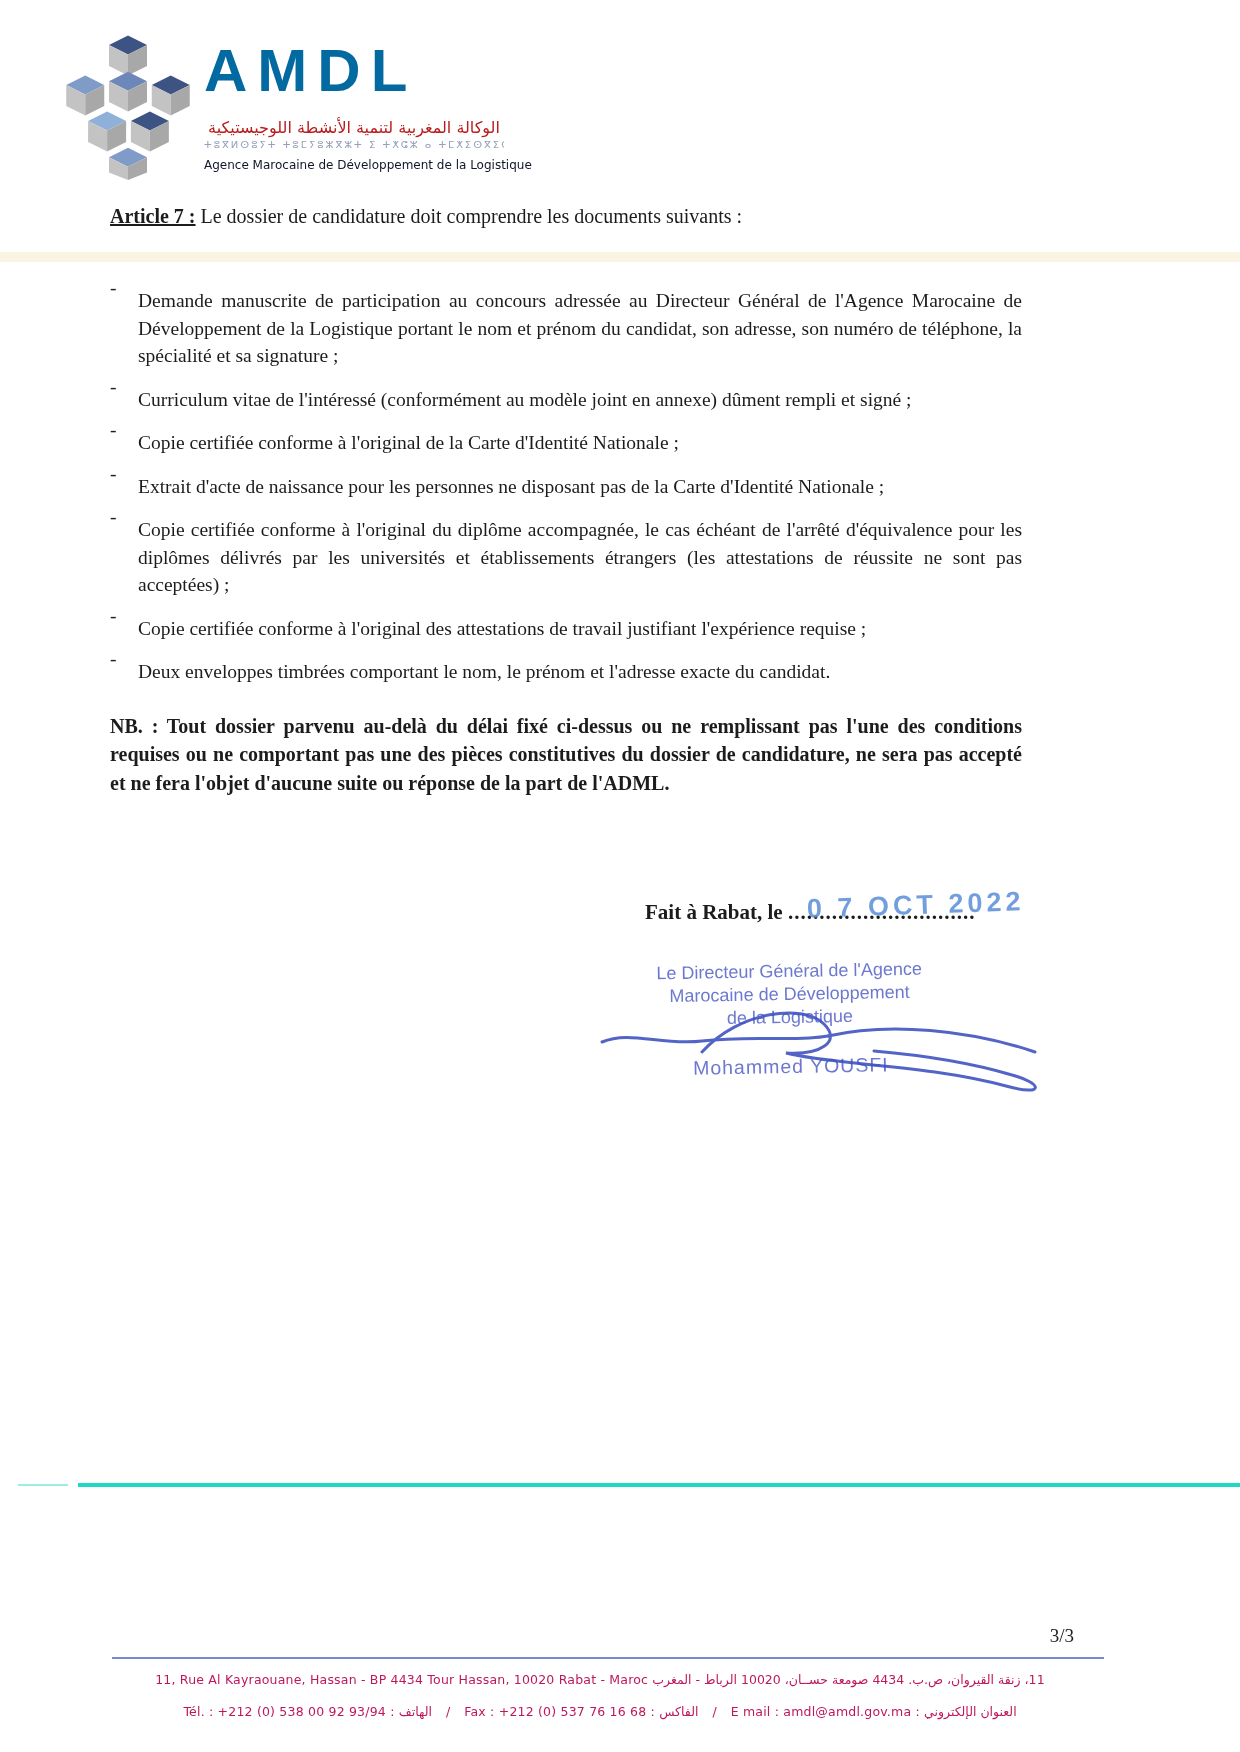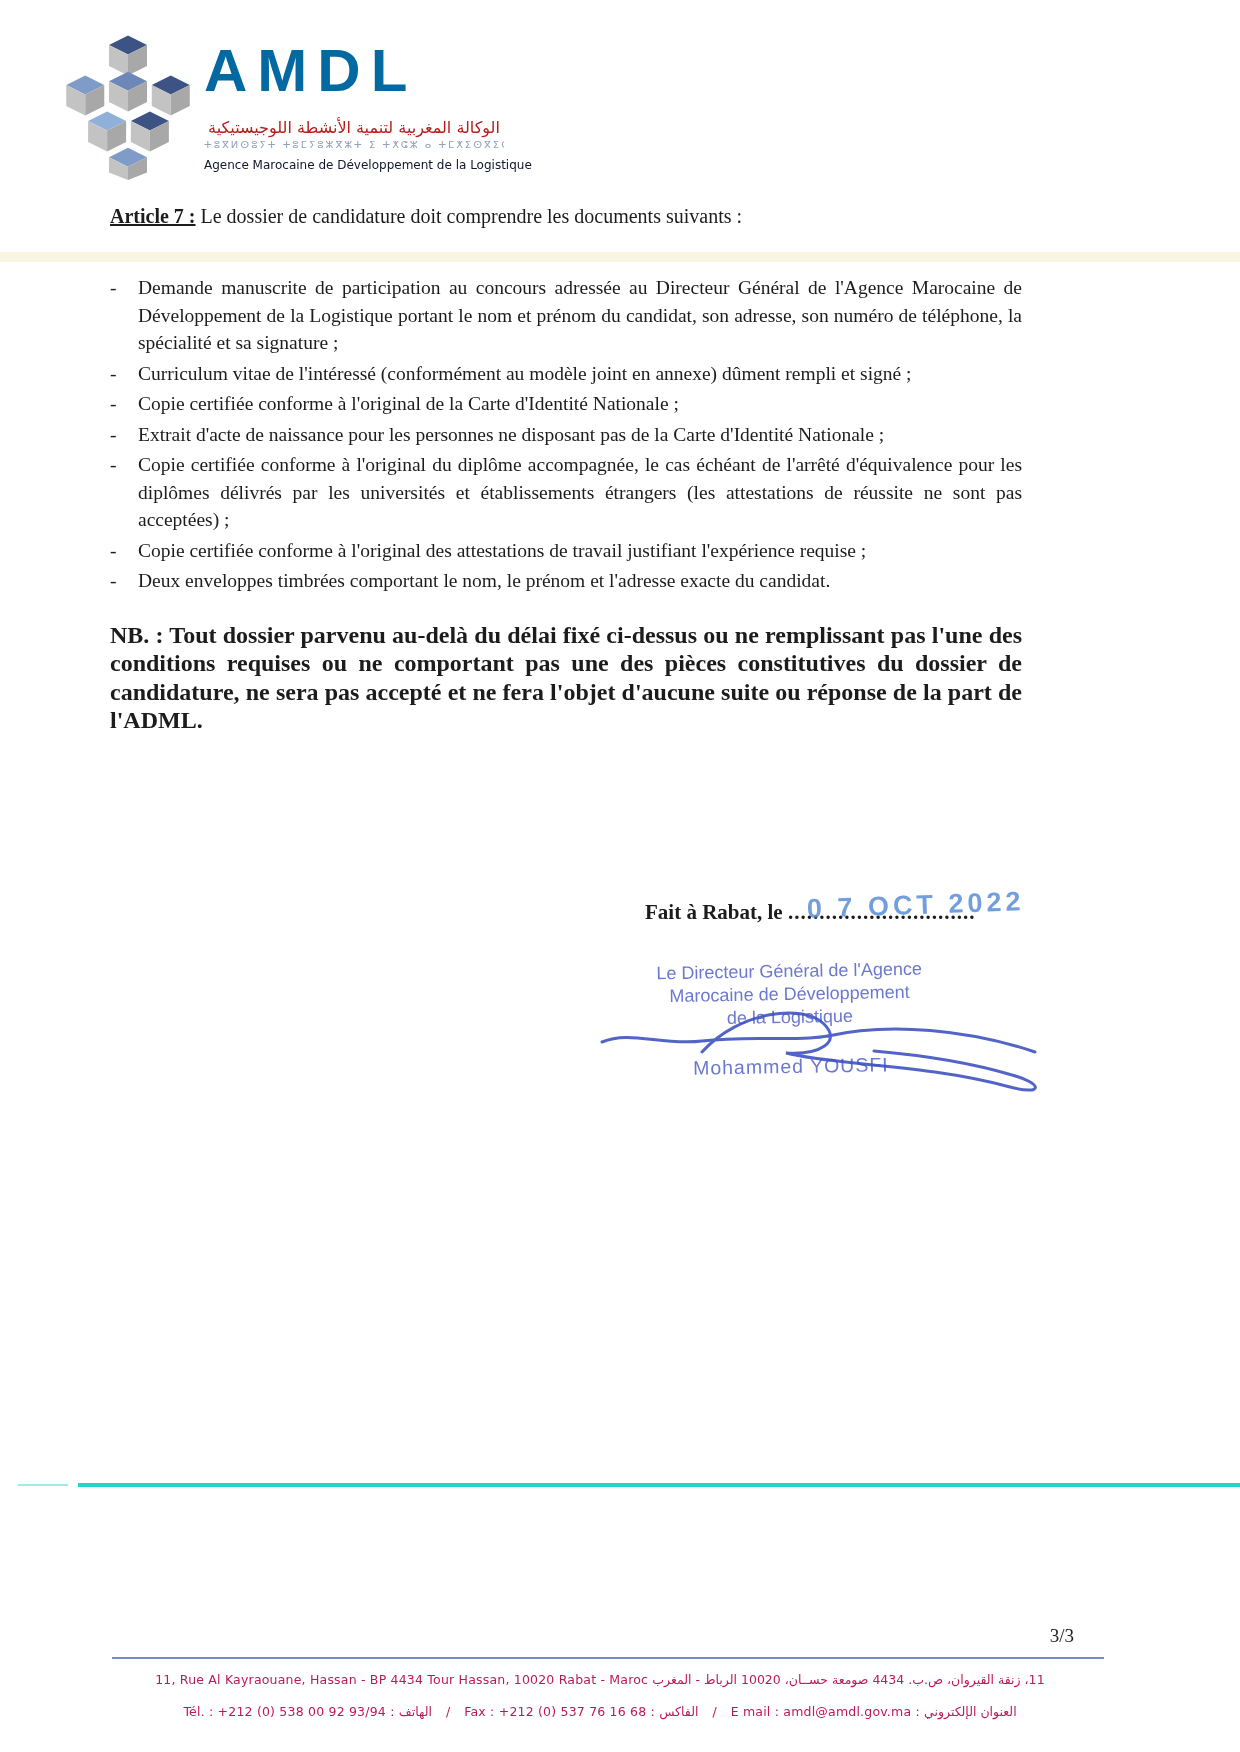--- a/index.html
+++ b/index.html
@@ -36,22 +36,22 @@
   .scan-band { position:absolute; left:0; top:252px; width:1240px; height:10px;
     background:#f7f1d8; opacity:.75; }
 
   
   .main-col { position:absolute; left:110px; top:205px; width:912px; }
   .article-line { font-size:20px; }
   .article-label { font-weight:700; text-decoration:underline; }
   .req-list { list-style:none; margin-top:46px; }
   .req-list li { display:flex; margin-bottom:3px; }
   .req-dash { width:28px; flex:0 0 auto; font-size:19.5px; line-height:27.5px; }
-  .req-text { font-size:19.5px; line-height:27.5px; text-align:justify; flex:1; }
-  .nb-para { margin-top:26px; font-weight:700; font-size:24px; line-height:28.5px; text-align:justify; }
+  .req-text { font-size:19.5px; line-height:27.5px; text-align:justify; flex:1;margin-top:13px; }
+  .nb-para { margin-top:26px; font-weight:700; font-size:20px; line-height:28.5px; text-align:justify; }
   .postal-para { margin-top:19px; font-weight:700; font-size:20px; line-height:28.5px; text-align:justify; }
   .initials-svg { display:inline-block; width:62px; height:52px; vertical-align:-26px; margin-left:4px; }
 
   
   .date-line { position:absolute; left:645px; top:900px; font-weight:700; font-size:21px; white-space:nowrap; }
   .date-dots { letter-spacing:1px; font-weight:700; }
   .date-stamp {
     position:absolute; left:162px; top:-10px;
     font-family:"Liberation Sans", sans-serif; font-weight:700;
     font-size:27px; letter-spacing:4px; color:#5b8ed8; opacity:.85;

